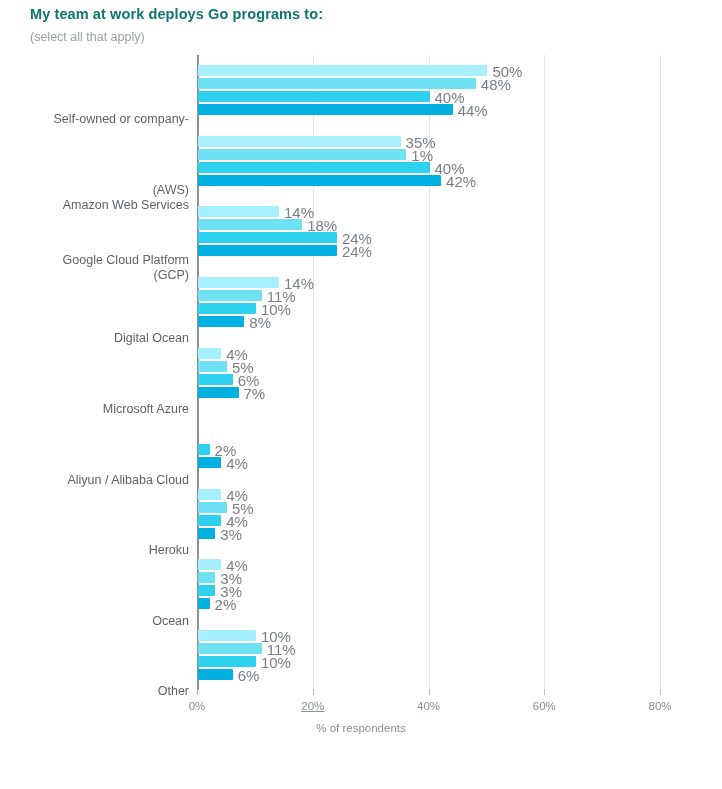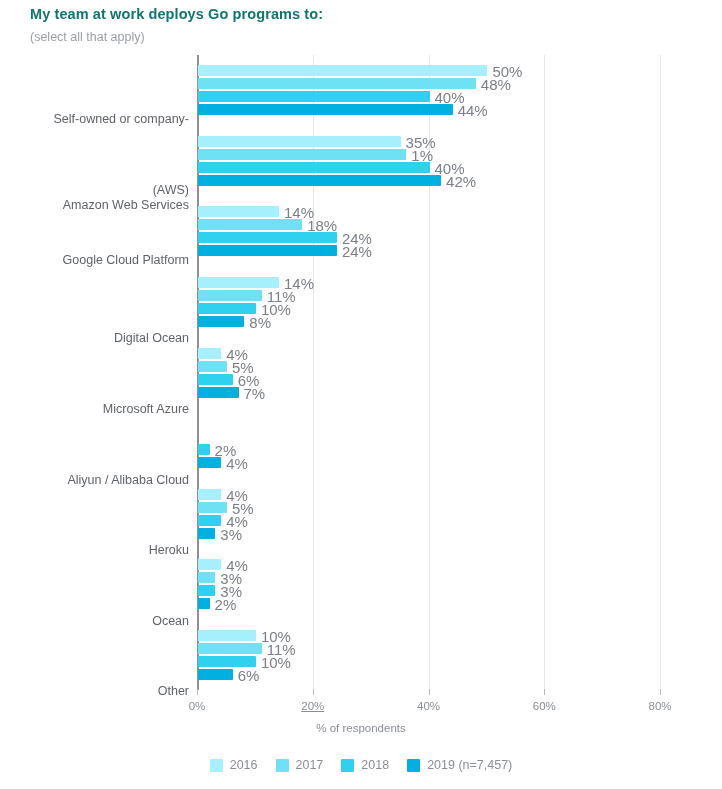--- a/index.html
+++ b/index.html
@@ -228,20 +228,21 @@
   <div id="cat-labels">
       <div class="cat-label" style="left: 9px; top: 75.2778px;">
         <div>Self-owned or company-</div>
       </div>
       <div class="cat-label" style="left: 9px; top: 145.833px;">
         <div>(AWS)</div>
         <div>Amazon Web Services</div>
       </div>
       <div class="cat-label" style="left: 9px; top: 216.389px;">
         <div>Google Cloud Platform</div>
+        <div>(GCP)</div>
       </div>
       <div class="cat-label" style="left: 9px; top: 294.444px;">
         <div>Digital Ocean</div>
       </div>
       <div class="cat-label" style="left: 9px; top: 365px;">
         <div>Microsoft Azure</div>
       </div>
       <div class="cat-label" style="left: 9px; top: 435.556px;">
         <div>Aliyun / Alibaba Cloud</div>
       </div>
@@ -263,31 +264,13 @@
       <div class="tick-mark" style="left: 428.5px; top: 689px;"></div>
       <div class="tick-label" style="left: 398.5px; top: 700px;">40%</div>
       <div class="tick-mark" style="left: 544.25px; top: 689px;"></div>
       <div class="tick-label" style="left: 514.25px; top: 700px;">60%</div>
       <div class="tick-mark" style="left: 660px; top: 689px;"></div>
       <div class="tick-label" style="left: 630px; top: 700px;">80%</div>
     </div>
 
   <div class="axis-title">% of respondents</div>
 
-  <div id="legend">
-      <div class="legend-item">
-        <span class="legend-swatch" style="background: rgb(165, 240, 252);"></span>
-        <span class="legend-text">2016</span>
-      </div>
-      <div class="legend-item">
-        <span class="legend-swatch" style="background: rgb(110, 225, 245);"></span>
-        <span class="legend-text">2017</span>
-      </div>
-      <div class="legend-item">
-        <span class="legend-swatch" style="background: rgb(46, 210, 238);"></span>
-        <span class="legend-text">2018</span>
-      </div>
-      <div class="legend-item">
-        <span class="legend-swatch" style="background: rgb(0, 176, 224);"></span>
-        <span class="legend-text">2019 (n=7,457)</span>
-      </div>
-    </div>
 </div>
 
 </body></html>

